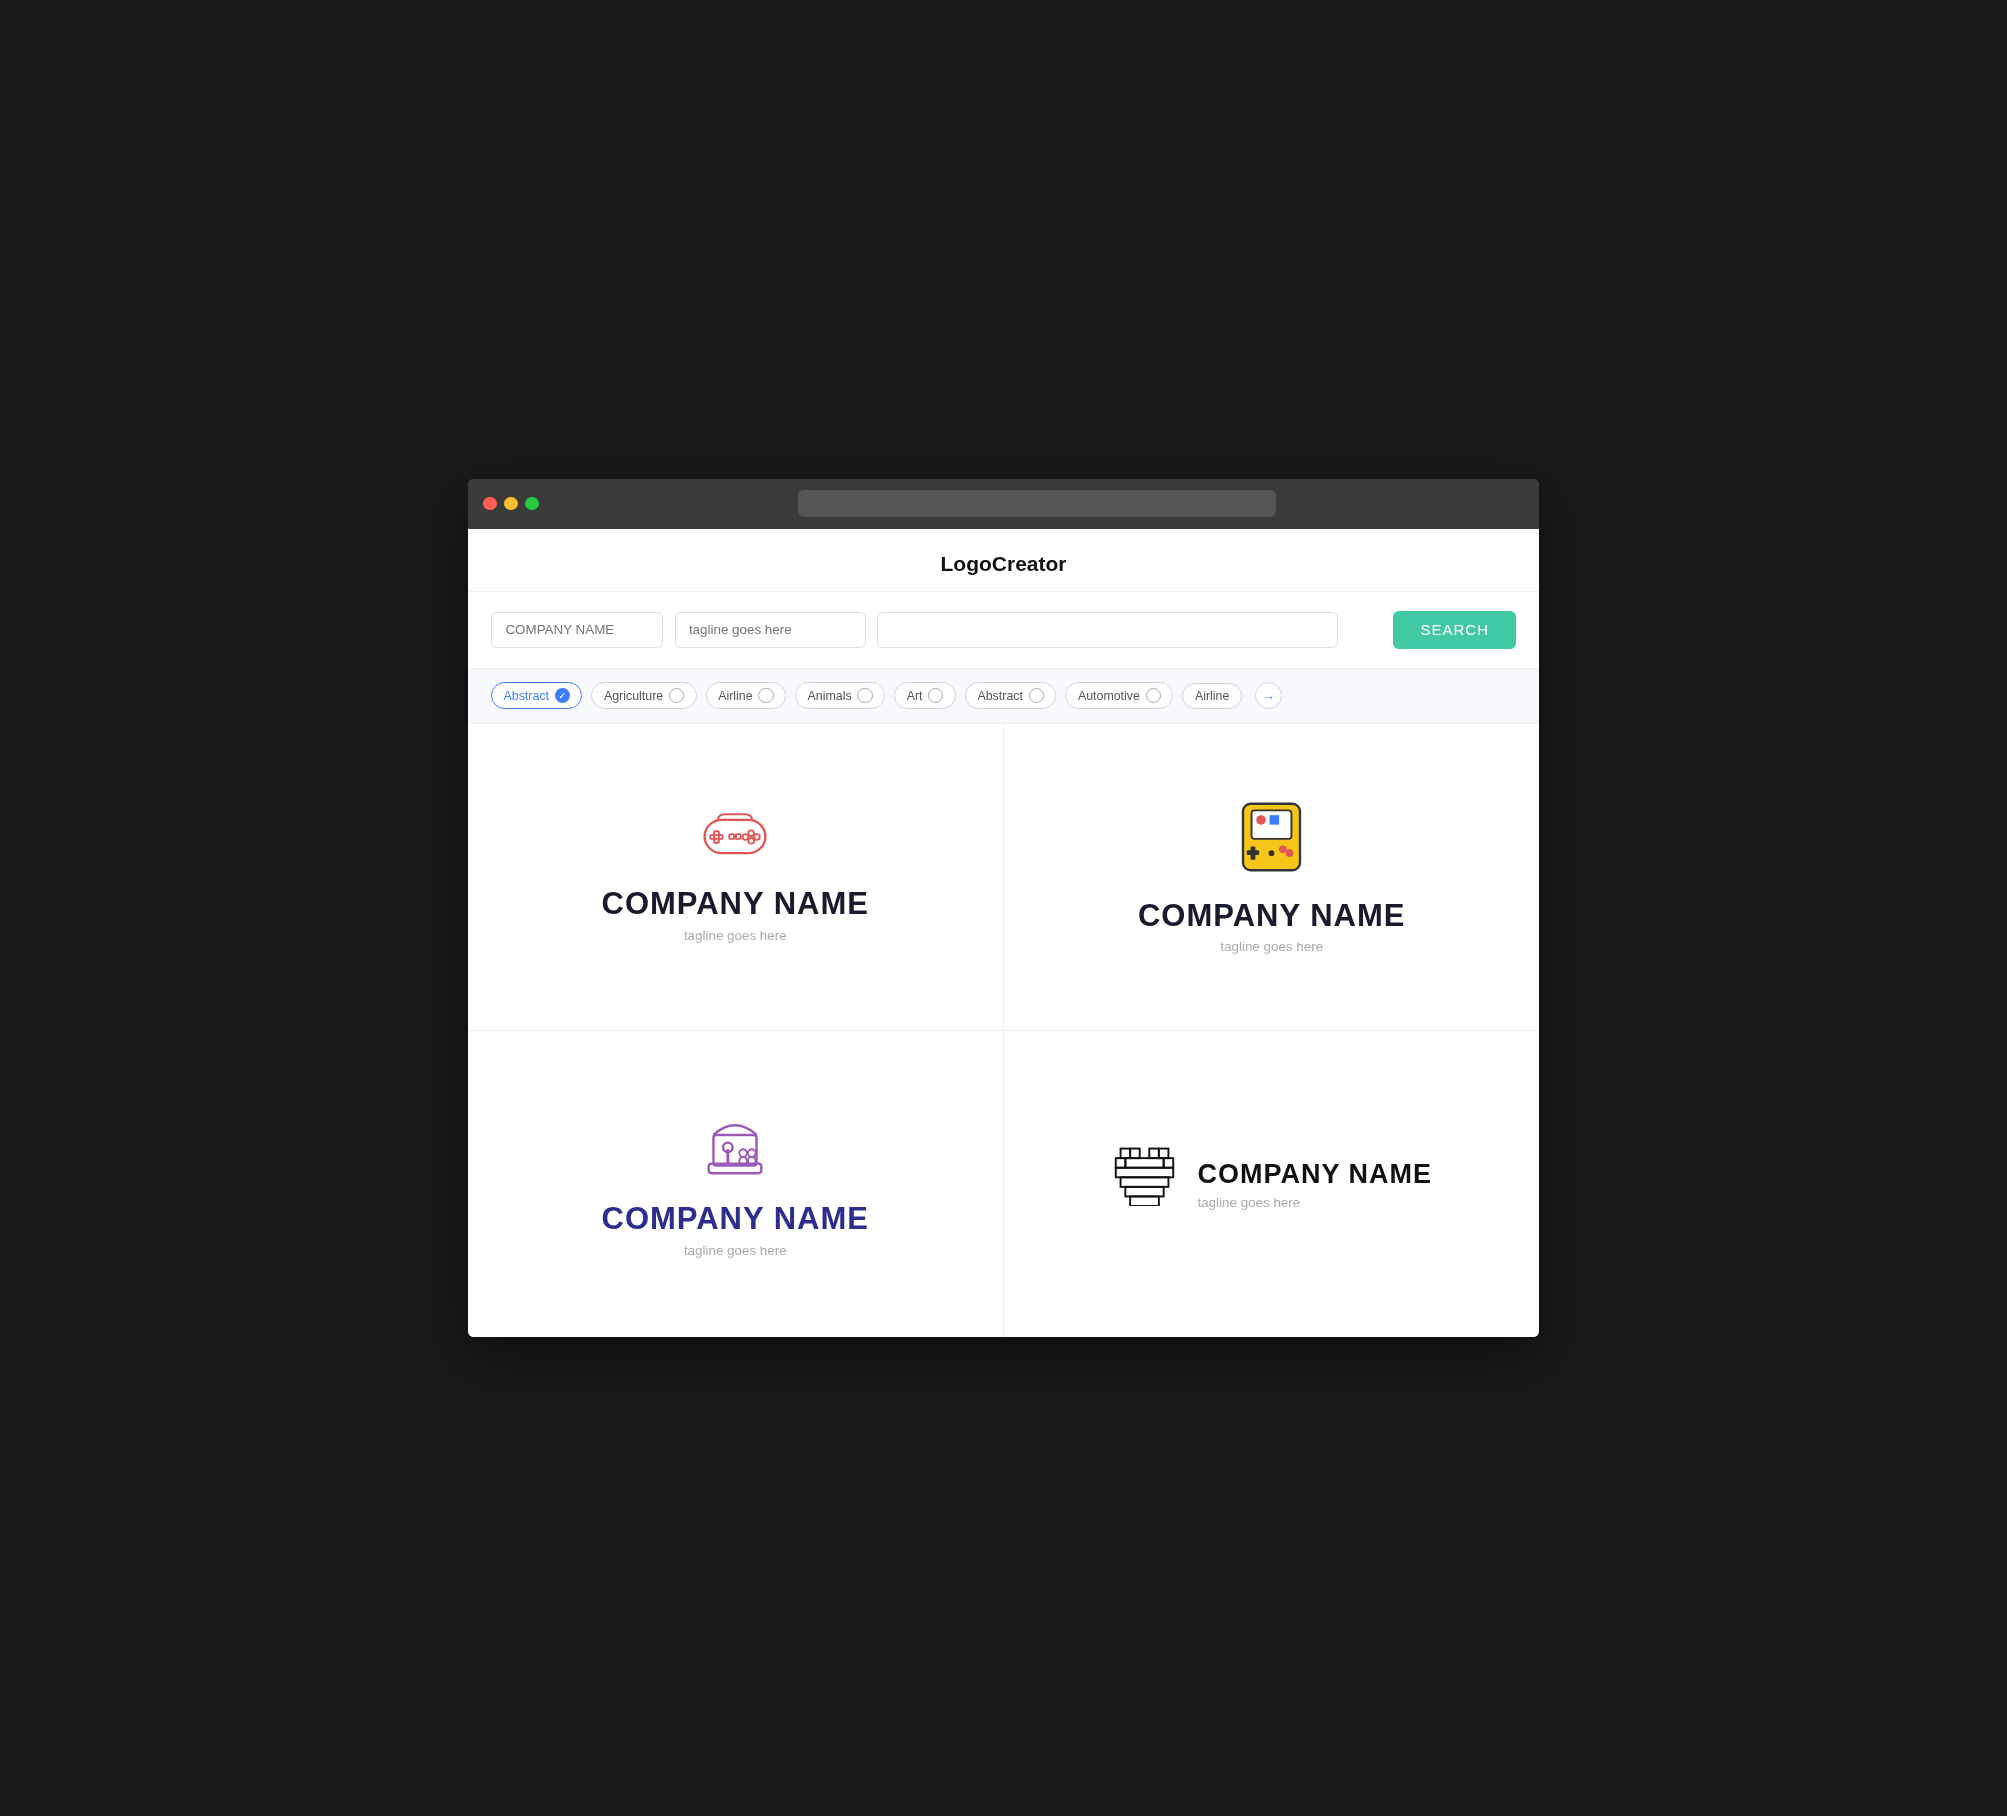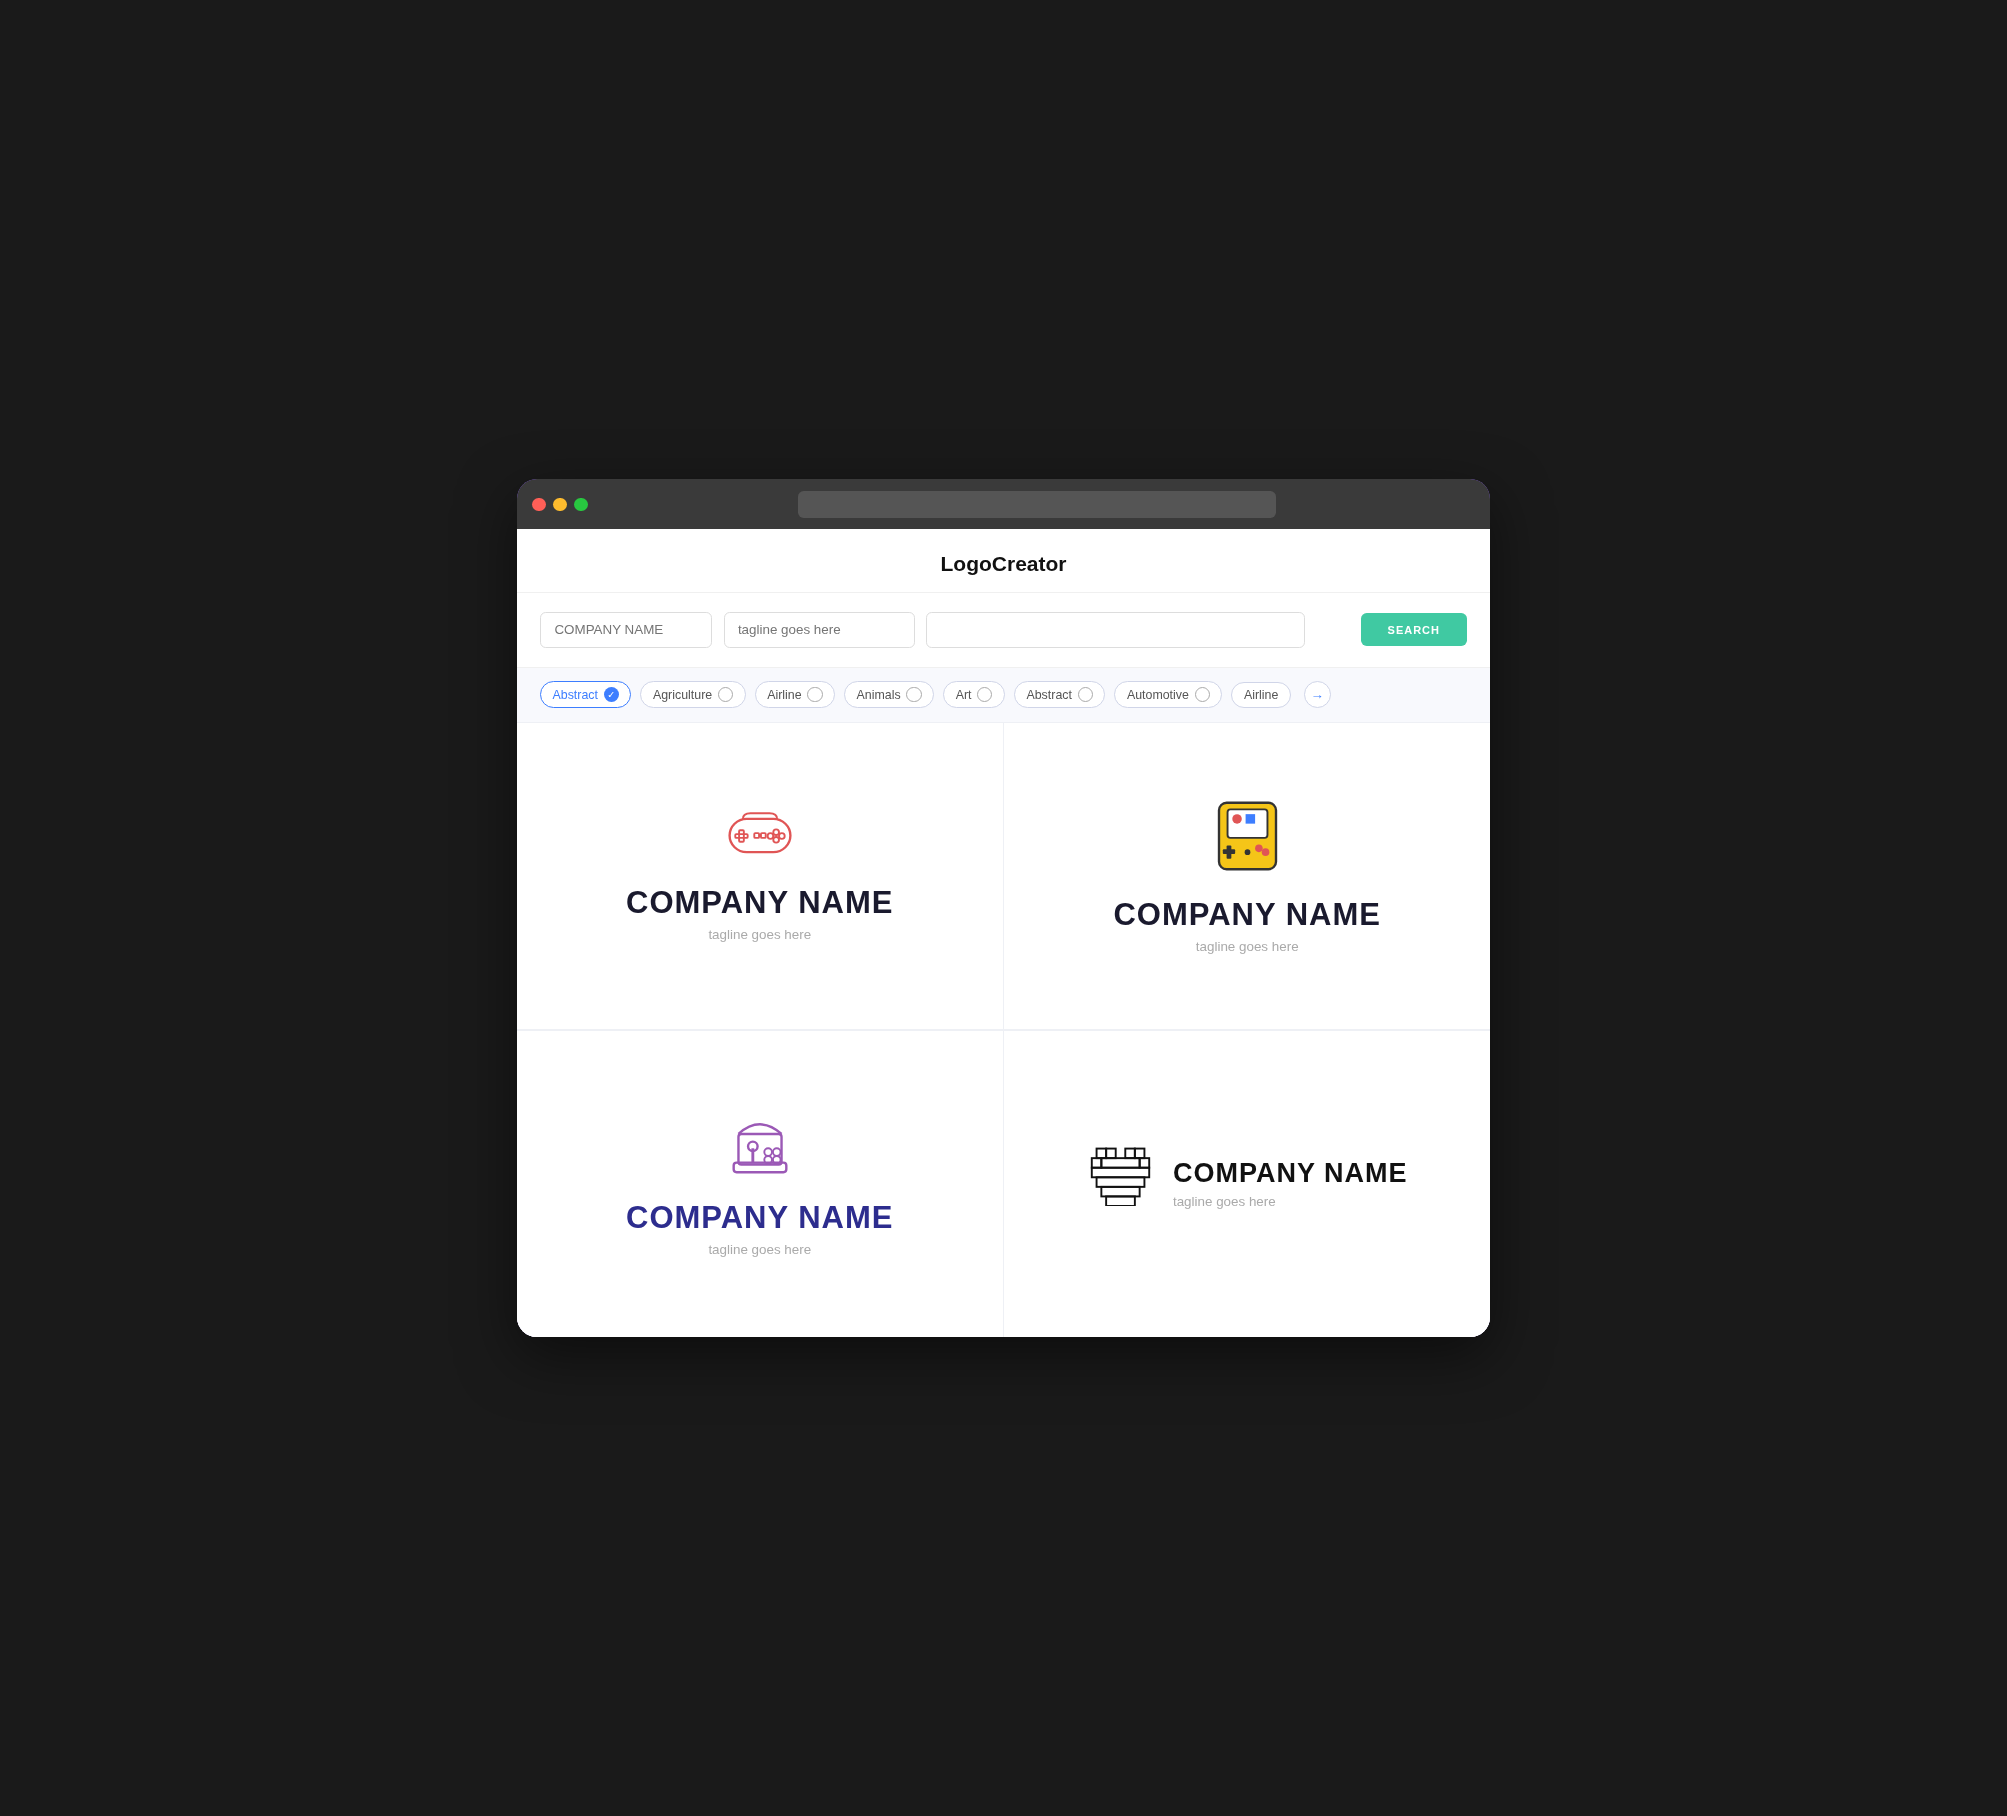--- a/index.html
+++ b/index.html
@@ -6,23 +6,23 @@
     body {
       background: #1a1a1a;
       display: flex;
       align-items: center;
       justify-content: center;
       min-height: 100vh;
       font-family: -apple-system, BlinkMacSystemFont, 'Segoe UI', Arial, sans-serif;
     }
 
     .browser-window {
-      width: 973px;
+      width: 1071px;
       background: #8b5cf6;
-      border-radius: 20px;
+      border-radius: 6px;
       overflow: hidden;
       box-shadow: 0 19px 57px rgba(0,0,0,0.5);
     }
 
     .browser-titlebar {
       background: #3a3a3a;
       padding: 11.5px 15.3px;
       display: flex;
       align-items: center;
       gap: 11.5px;
@@ -88,22 +88,22 @@
     .search-input.company { width: 172px; }
     .search-input.tagline { width: 191px; }
     .search-input.keyword { flex: 1; }
 
     .search-btn {
       background: #40c9a2;
       color: #fff;
       border: none;
       border-radius: 5.7px;
       padding: 10.5px 27px;
-      font-size: 11px;
-      font-weight: 700;
+      font-size: 15px;
+      font-weight: 400;
       letter-spacing: 1px;
       cursor: pointer;
       white-space: nowrap;
       margin-left: 44px;
     }
 
     
     .filter-bar {
       display: flex;
       align-items: center;

